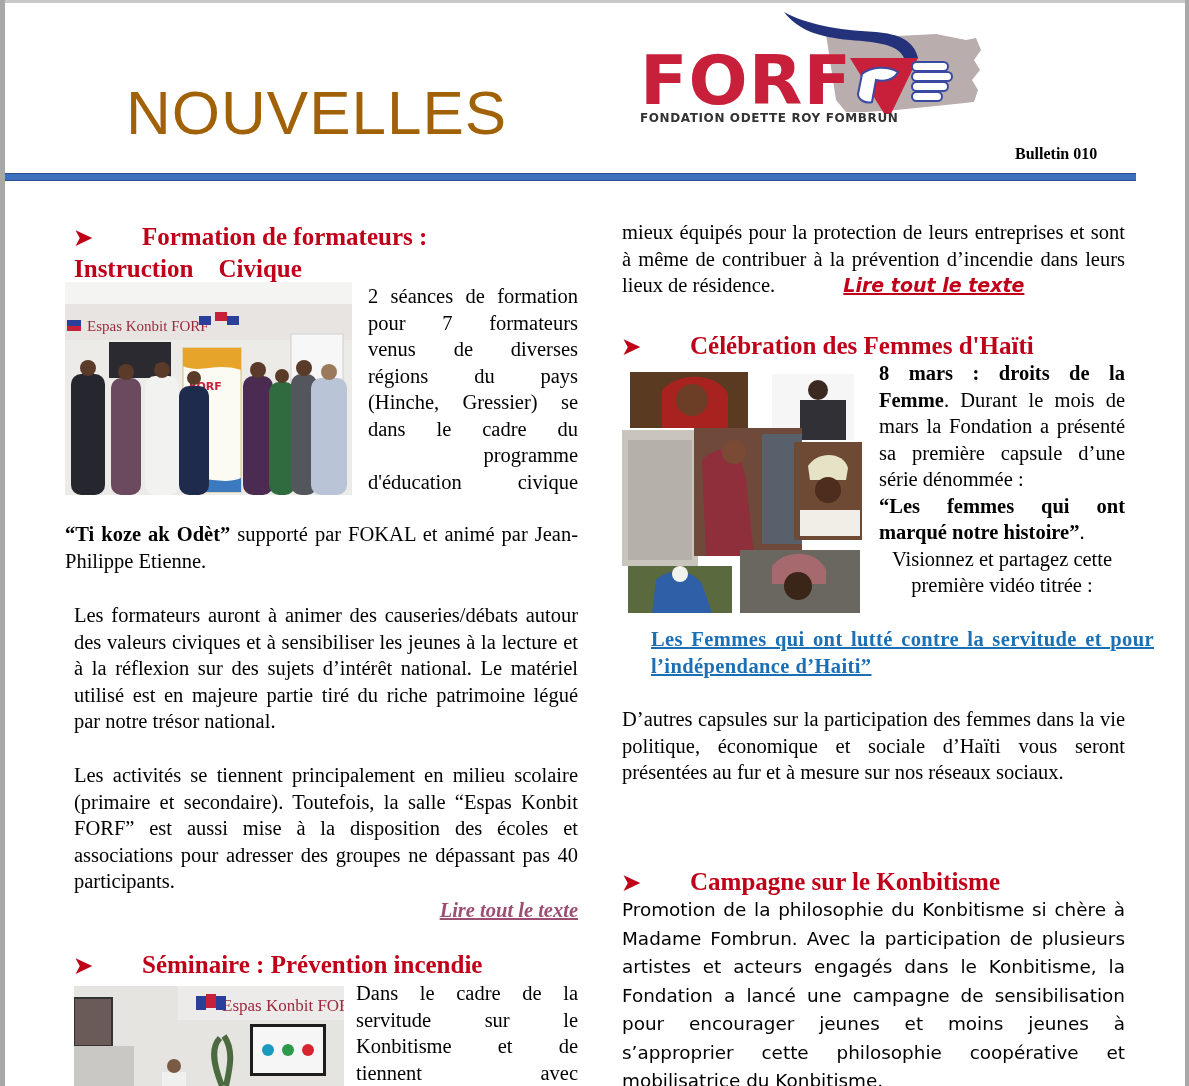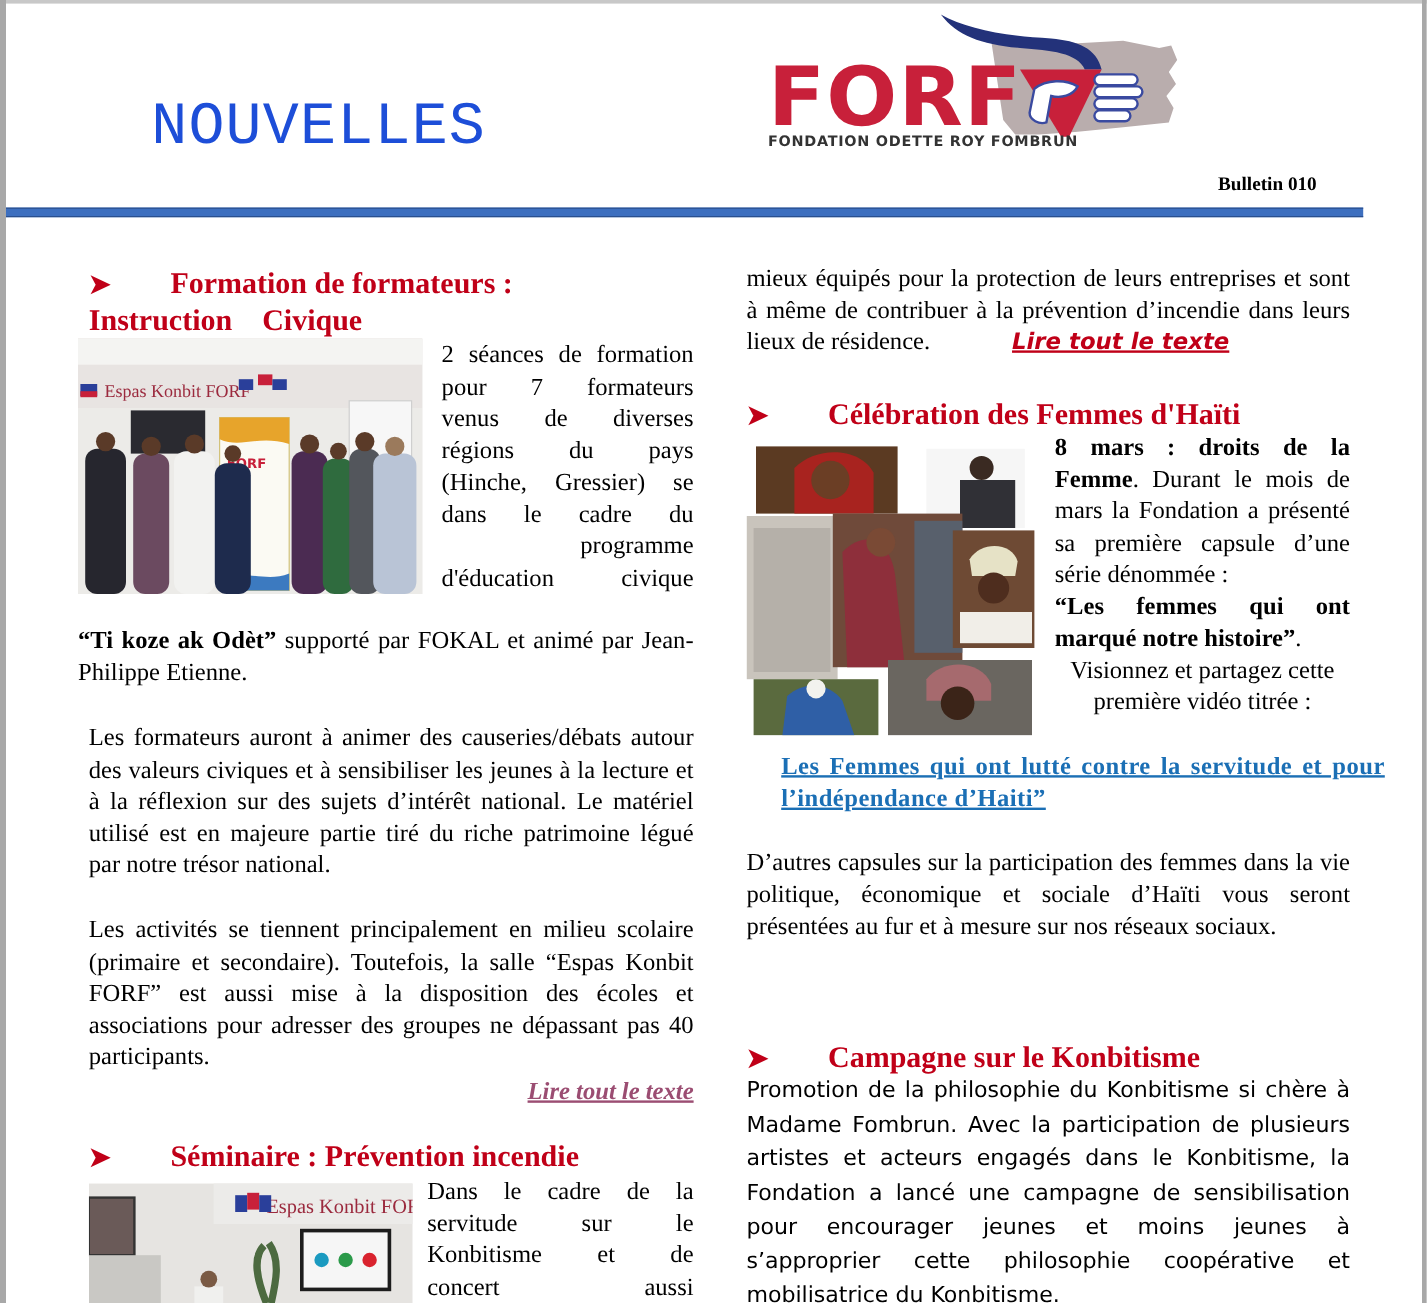--- a/index.html
+++ b/index.html
@@ -8,22 +8,22 @@
     background: #ffffff;
     font-family: "Liberation Serif", "DejaVu Serif", serif;
     color: #000;
   }
   .frame-top { position: absolute; left: 0; top: 0; width: 1189px; height: 3px; background: #c8c8c8; }
   .frame-left { position: absolute; left: 0; top: 0; width: 5px; height: 1086px; background: #a8a8a8; }
   .frame-right { position: absolute; left: 1185px; top: 0; width: 4px; height: 1086px; background: #a8a8a8; }
 
   .title {
     position: absolute; left: 126px; top: 82px;
-    font-family: Liberation Mono, monospace;
-    font-size: 50px; letter-spacing: 1px; color: #1d4ed8; line-height: 1;
+    font-family: Liberation Sans, sans-serif;
+    font-size: 62px; letter-spacing: 1px; color: #a16207; line-height: 1;
     font-weight: normal;
   }
   .logo { position: absolute; left: 636px; top: 10px; width: 355px; height: 125px; }
   .logo-sub {
     position: absolute; left: 4px; top: 101px;
     font-family: "DejaVu Sans", "Liberation Sans", sans-serif; font-weight: bold;
     font-size: 12px; color: #333; letter-spacing: 0.6px; white-space: nowrap;
   }
   .bulletin {
     position: absolute; left: 1015px; top: 145px;
@@ -190,21 +190,21 @@
     <path d="M146 52 C136 62 140 80 148 100 M150 50 C160 64 156 82 152 100" stroke="#4c6a40" stroke-width="6" fill="none"></path>
     <rect x="88" y="86" width="24" height="14" fill="#f0f0ee"></rect>
     <circle cx="100" cy="80" r="7" fill="#7a5a44"></circle>
   </svg>
 </div>
 
 <div class="col" style="left:356px; top:980px; width:222px;">
   <p style="text-align-last:justify;">Dans le cadre de la</p>
   <p style="text-align-last:justify;">servitude sur le</p>
   <p style="text-align-last:justify;">Konbitisme et de</p>
-  <p style="text-align-last:justify;">concert aussi</p>
+  <p style="text-align-last:justify;">tiennent avec</p>
 </div>
 
 <div class="col" style="left:622px; top:219px; width:503px;">
   <p style="text-align-last:left;">
     <span>mieux équipés pour la protection de leurs entreprises et sont à même de contribuer à la prévention d’incendie dans leurs lieux de résidence.</span>
     <span style="display:inline-block; width:58px;"></span>
     <a class="link-red" href="#">Lire tout le texte</a>
   </p>
 </div>
 

